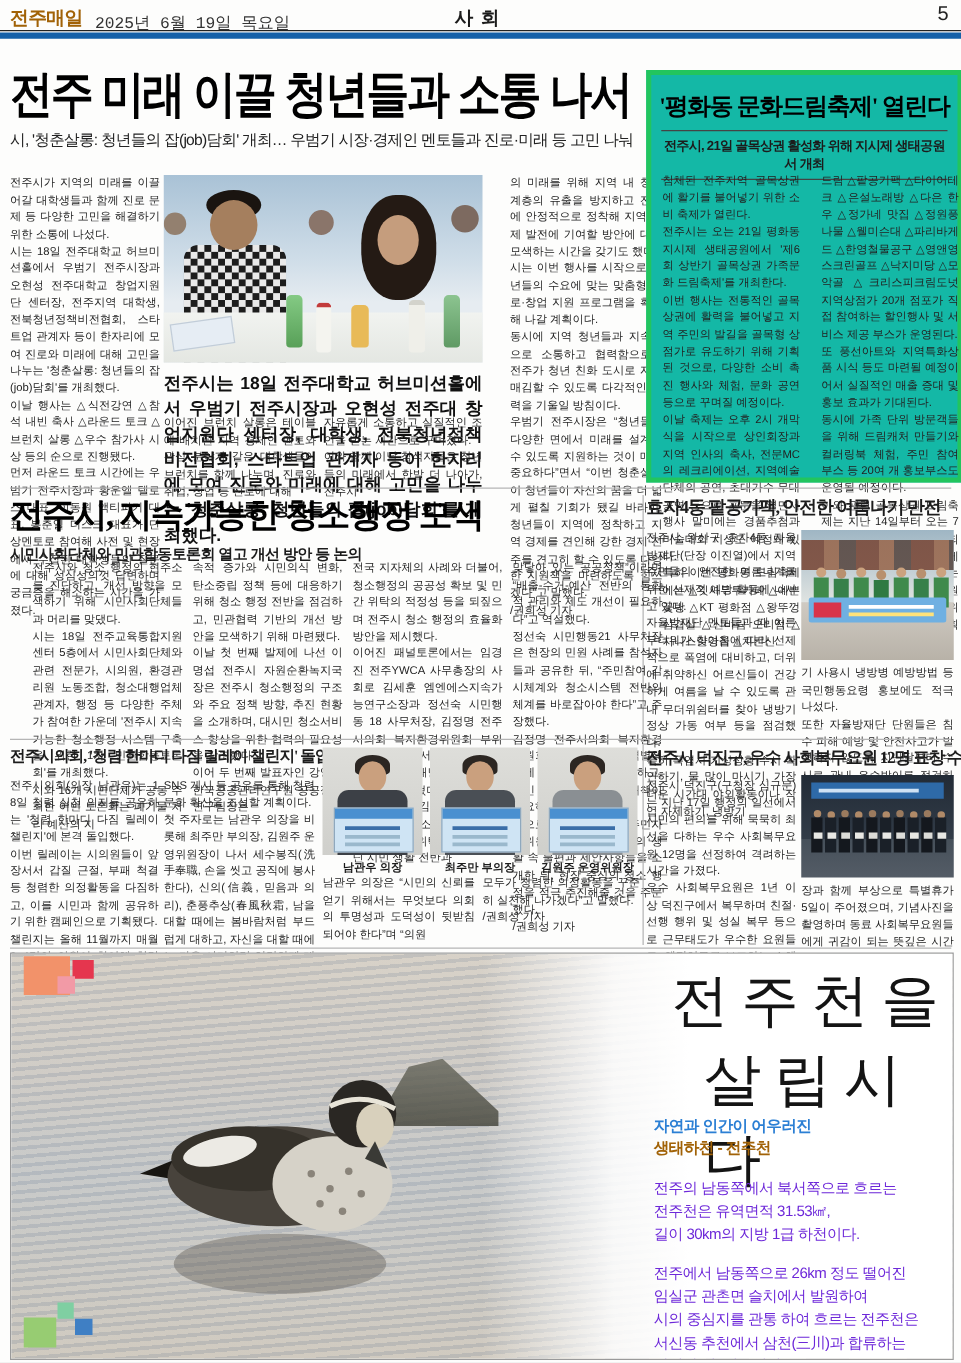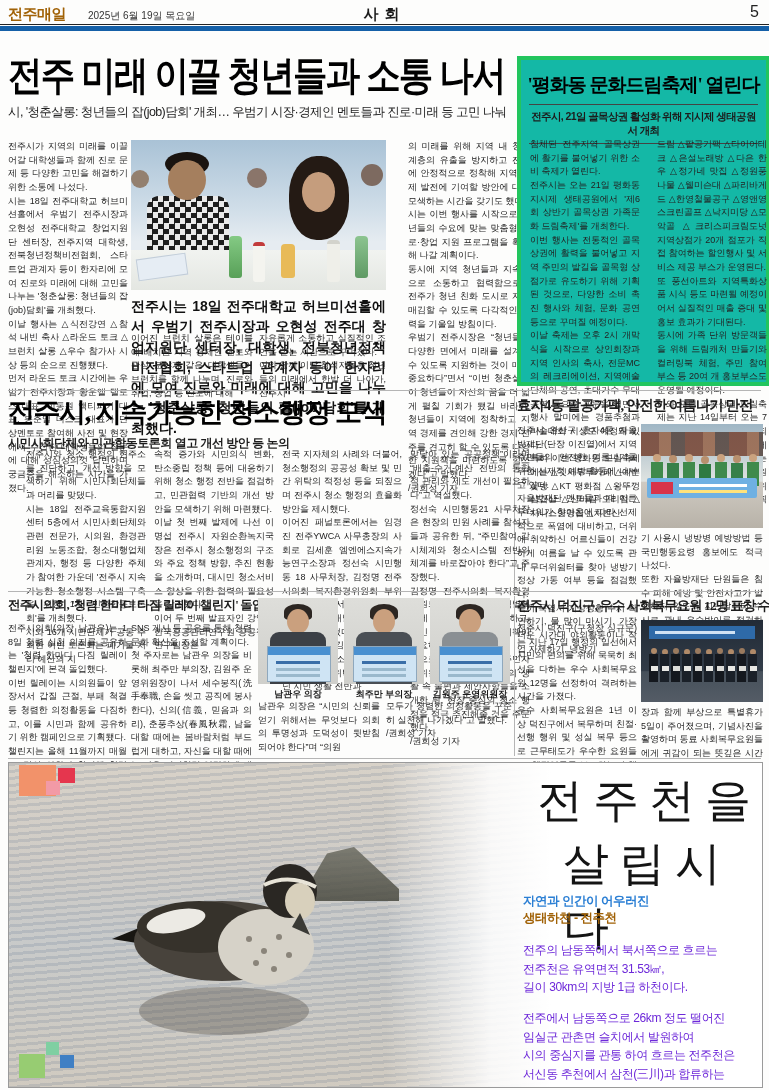--- a/index.html
+++ b/index.html
@@ -7,21 +7,21 @@
         font-family:"Liberation Sans","DejaVu Sans",sans-serif;color:#1c1c1c;overflow:hidden;}
   .abs{position:absolute;}
   .serif{font-family:"Liberation Serif","DejaVu Serif",serif;}
   .coltxt{font-size:9px;line-height:1.52;text-align:justify;white-space:pre-line;
           word-break:break-all;color:#222;}
   .caption{font-size:14px;line-height:1.45;text-align:justify;word-break:break-all;color:#111;font-weight:bold;}
   .rule-h{position:absolute;background:#b5b5b5;height:1px;}
   .rule-v{position:absolute;background:#b5b5b5;width:1px;}
   
   .mh-name{left:8px;top:5px;font-size:15px;font-weight:bold;color:#a16207;letter-spacing:-0.5px;}
-  .mh-date{left:88px;top:9px;font-size:10px;color:#333;}
+  .mh-date{left:76px;top:9px;font-size:13px;color:#333;font-family:Liberation Mono, monospace;}
   .mh-section{left:0;right:0;top:5px;text-align:center;font-size:15px;font-weight:bold;letter-spacing:6px;}
   .mh-page{right:10px;top:3px;font-size:16px;color:#222;}
   .mh-black{left:0;top:24px;width:769px;height:1px;background:#222;}
   .mh-blue{left:0;top:26px;width:769px;height:5px;background:#1560a8;}
   
   .lead-headline{left:8px;top:48px;width:600px;font-size:40px;font-weight:900;color:#000;
                  letter-spacing:-2px;transform:scaleX(.86);transform-origin:left;white-space:nowrap;}
   .lead-subhead{left:8px;top:104px;width:505px;font-size:12.5px;color:#222;letter-spacing:-0.6px;white-space:nowrap;}
   .photo{position:absolute;overflow:hidden;}
   .photo-lead{left:131px;top:140px;width:255px;height:150px;

